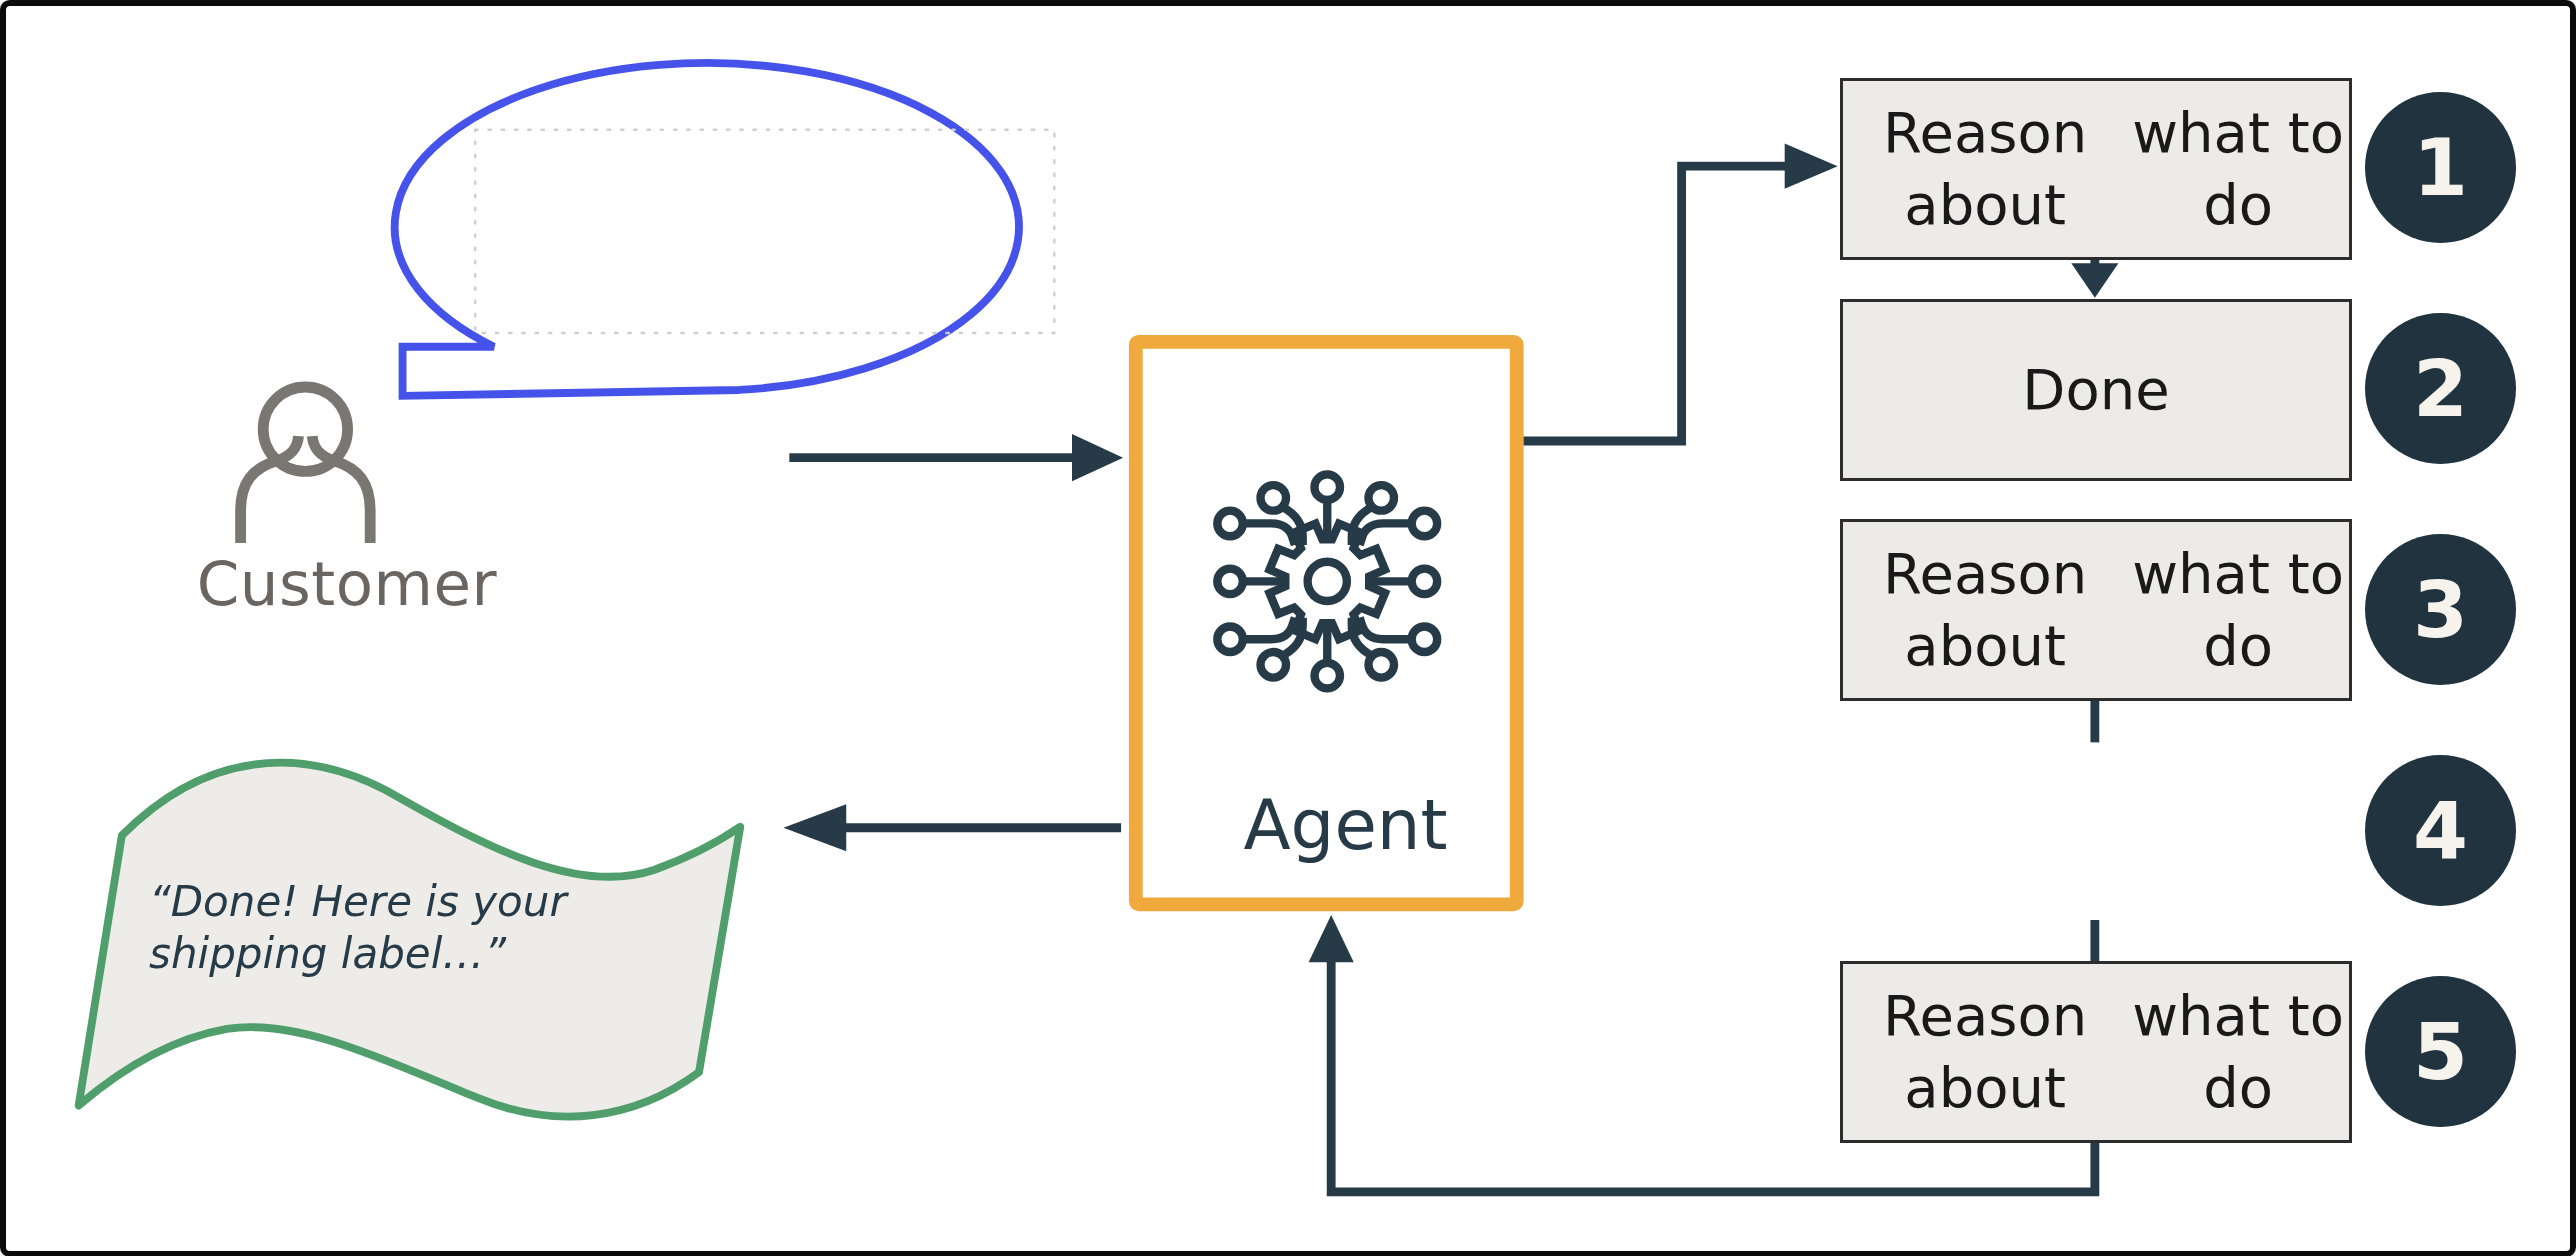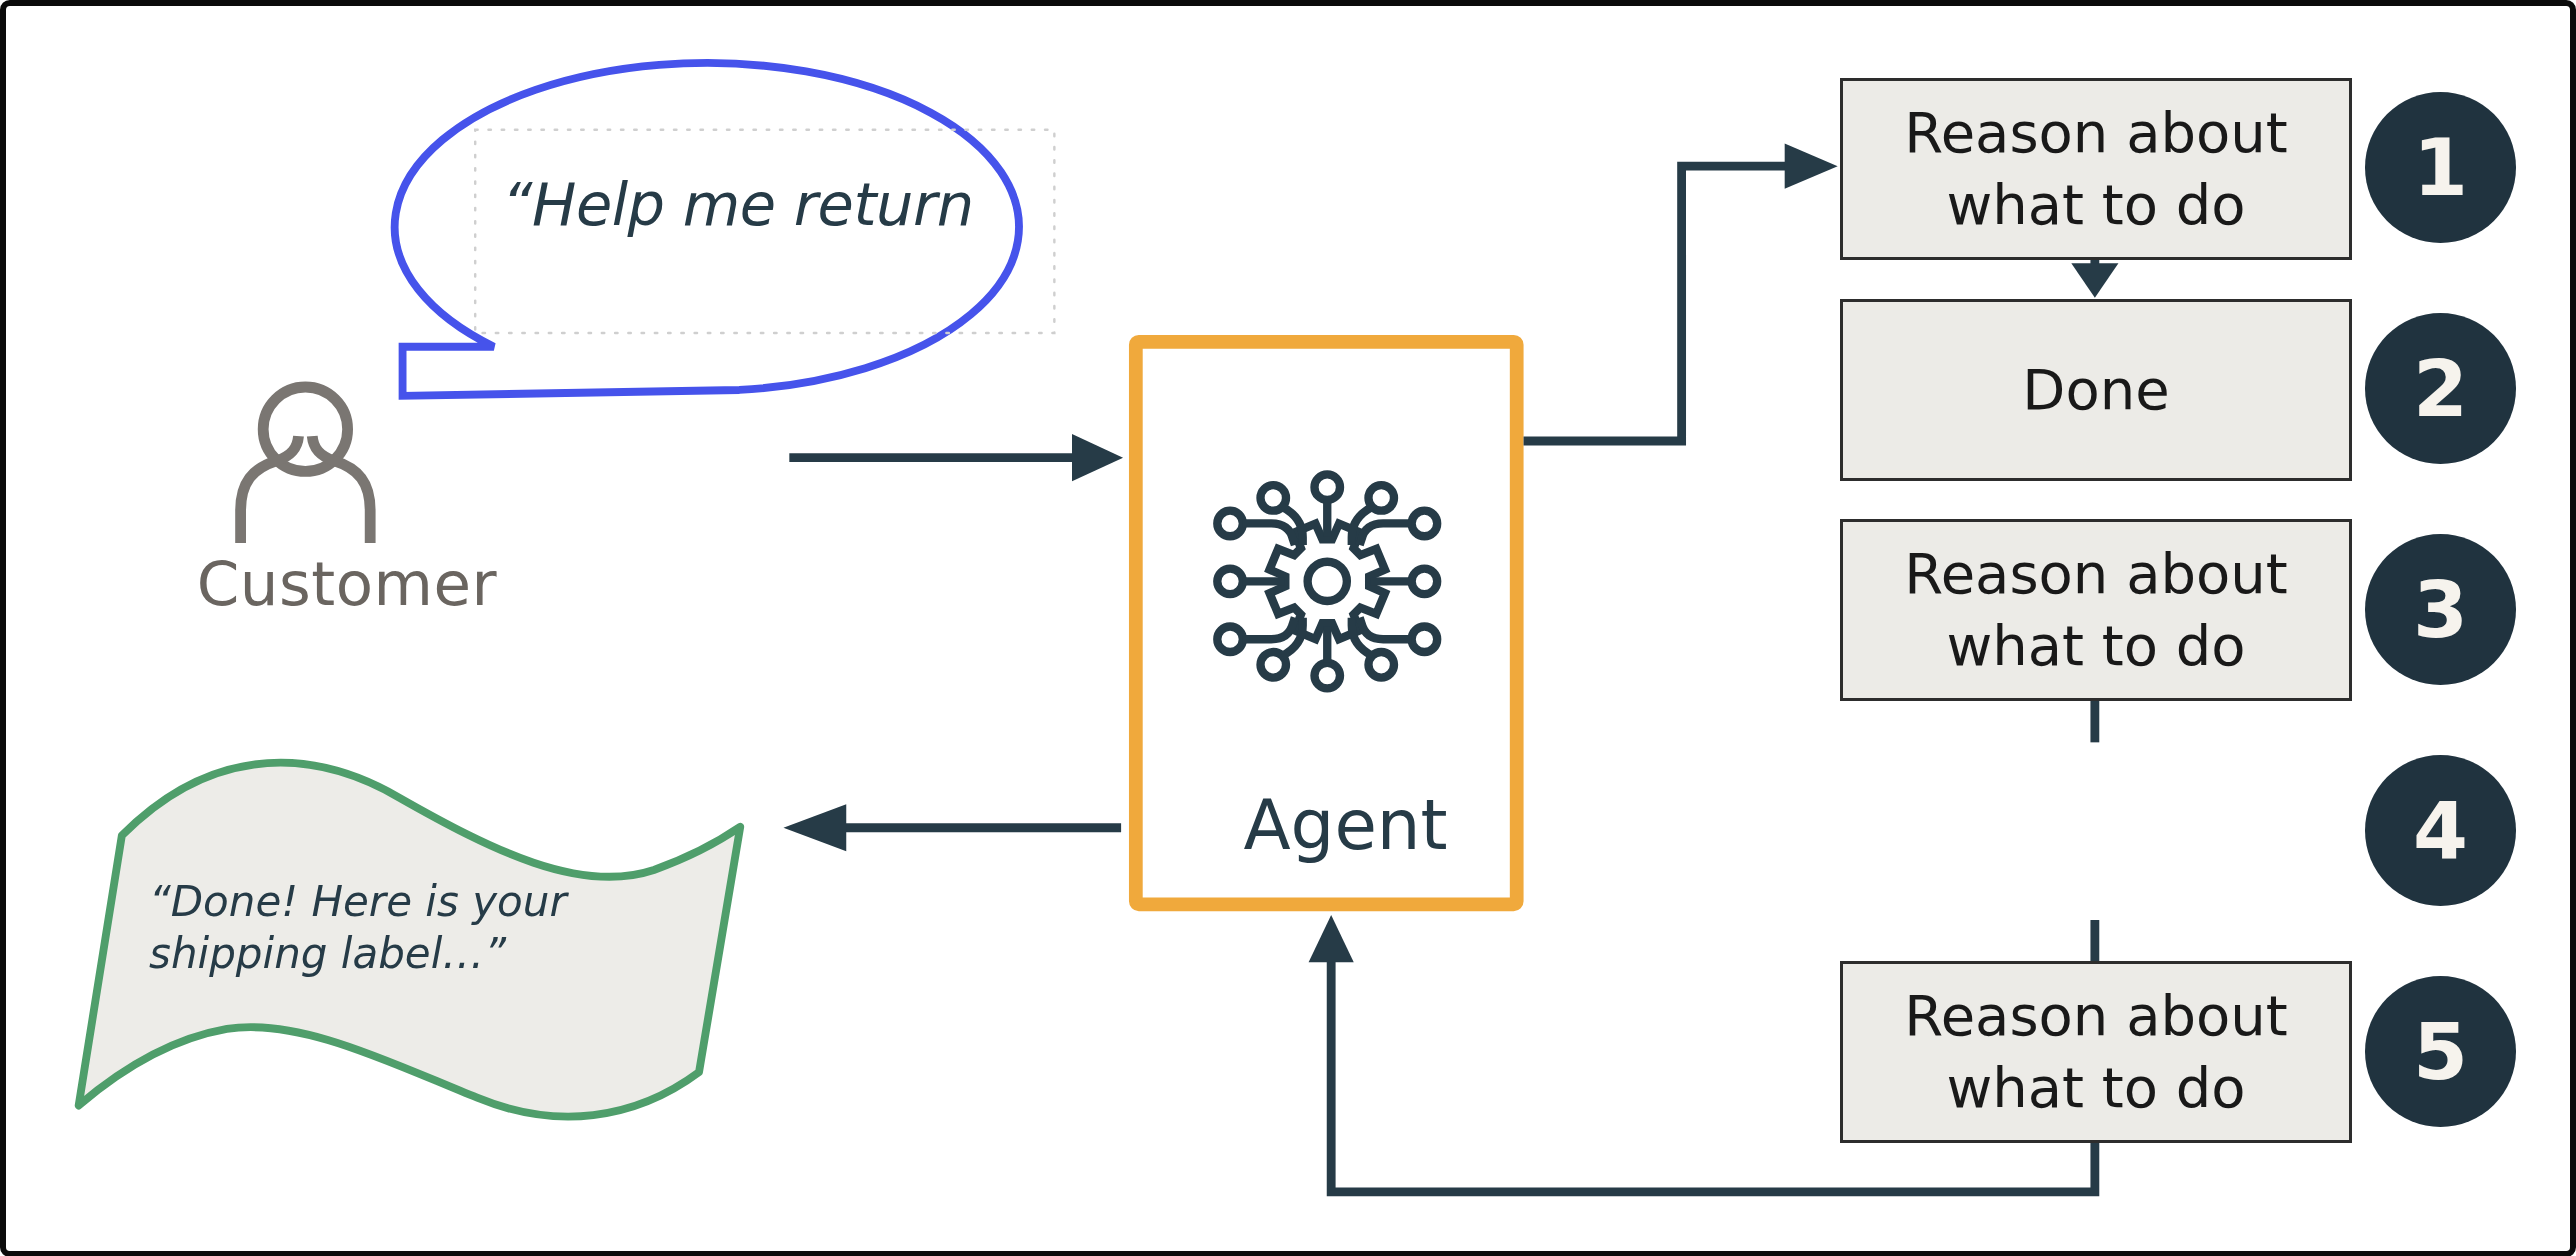--- a/index.html
+++ b/index.html
@@ -28,21 +28,21 @@
 
   .txt{position:absolute; z-index:2; color:var(--slate);}
   .bubble-text{left:496px; top:165px; width:491px; font-size:59px; font-style:italic; line-height:1.16; letter-spacing:-0.5px; font-weight:500;}
   .customer-label{left:113px; top:542px; width:378px; text-align:right; font-size:61px; color:var(--grayText); letter-spacing:0.5px;}
   .agent-label{left:1142px; top:779px; width:395px; text-align:center; font-size:69px; color:var(--slate);}
   .banner-text{left:143px; top:870px; width:550px; font-size:42px; font-style:italic; line-height:1.24; font-weight:500;}
 
   .step{
     position:absolute; z-index:1; left:1834px; width:512px; height:182px; box-sizing:border-box;
     background:var(--boxFill); border:3.9px solid var(--boxBorder);
-    display:flex; flex-direction:column; align-items:center; justify-content:center;
+    display:flex; flex-direction:row; align-items:center; justify-content:center;
     font-size:56px; line-height:1.28; color:var(--ink); text-align:center;
   }
   .stepnum{
     position:absolute; z-index:1; left:2359px; width:151px; height:151px; border-radius:50%;
     background:var(--circleFill); color:var(--numText);
     display:flex; align-items:center; justify-content:center;
     font-size:79px; font-weight:bold;
   }
 </style>
 </head>
@@ -121,21 +121,20 @@
 
     <g>
       <path class="slate-line" d="M 2128 1156 L 2128 1208 L 1350 1208 L 1350 972"></path>
       <polygon class="slate-fill" points="1327,974 1373,974 1350,926"></polygon>
     </g>
 
     <path class="banner-shape" d="M 118 845 C 200 762 300 748 400 806 C 495 860 585 905 660 880 Q 710 862 748 836 L 706 1086 C 640 1135 560 1145 480 1112 C 395 1078 300 1030 225 1042 C 168 1052 115 1085 74 1120 Z"></path>
   </svg>
 
   <div class="txt bubble-text">
-    <div>“Help me return</div>
   </div>
 
   <div class="txt customer-label">Customer</div>
 
   <div class="txt agent-label">Agent</div>
 
   <div class="txt banner-text">
     <div>“Done! Here is your</div>
     <div>shipping label…”</div>
   </div>

